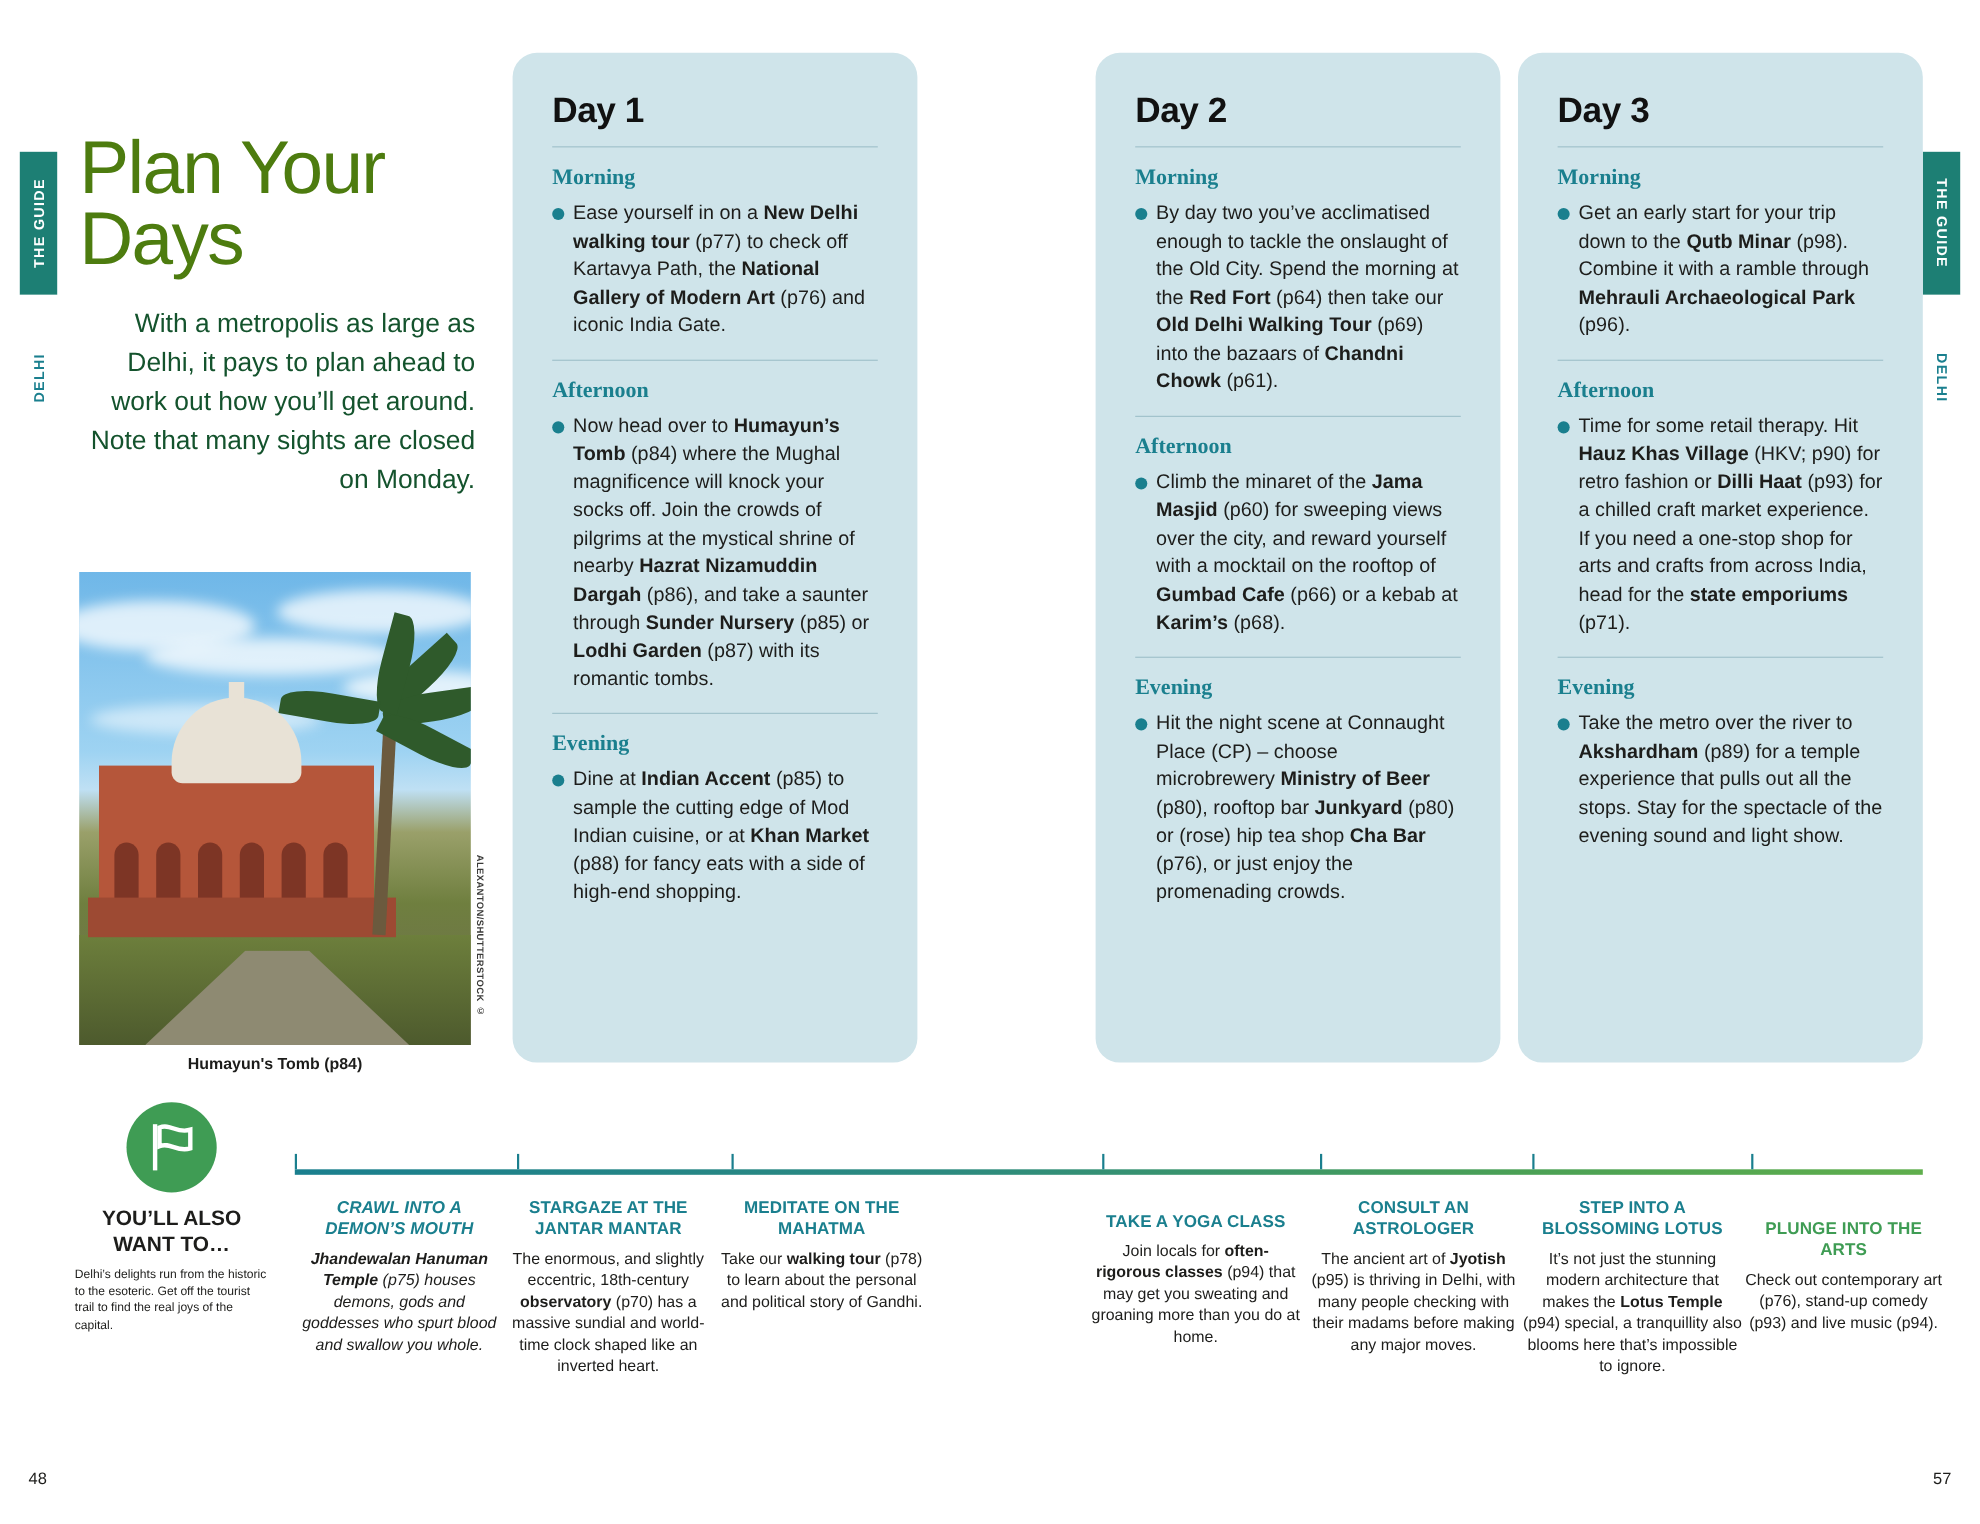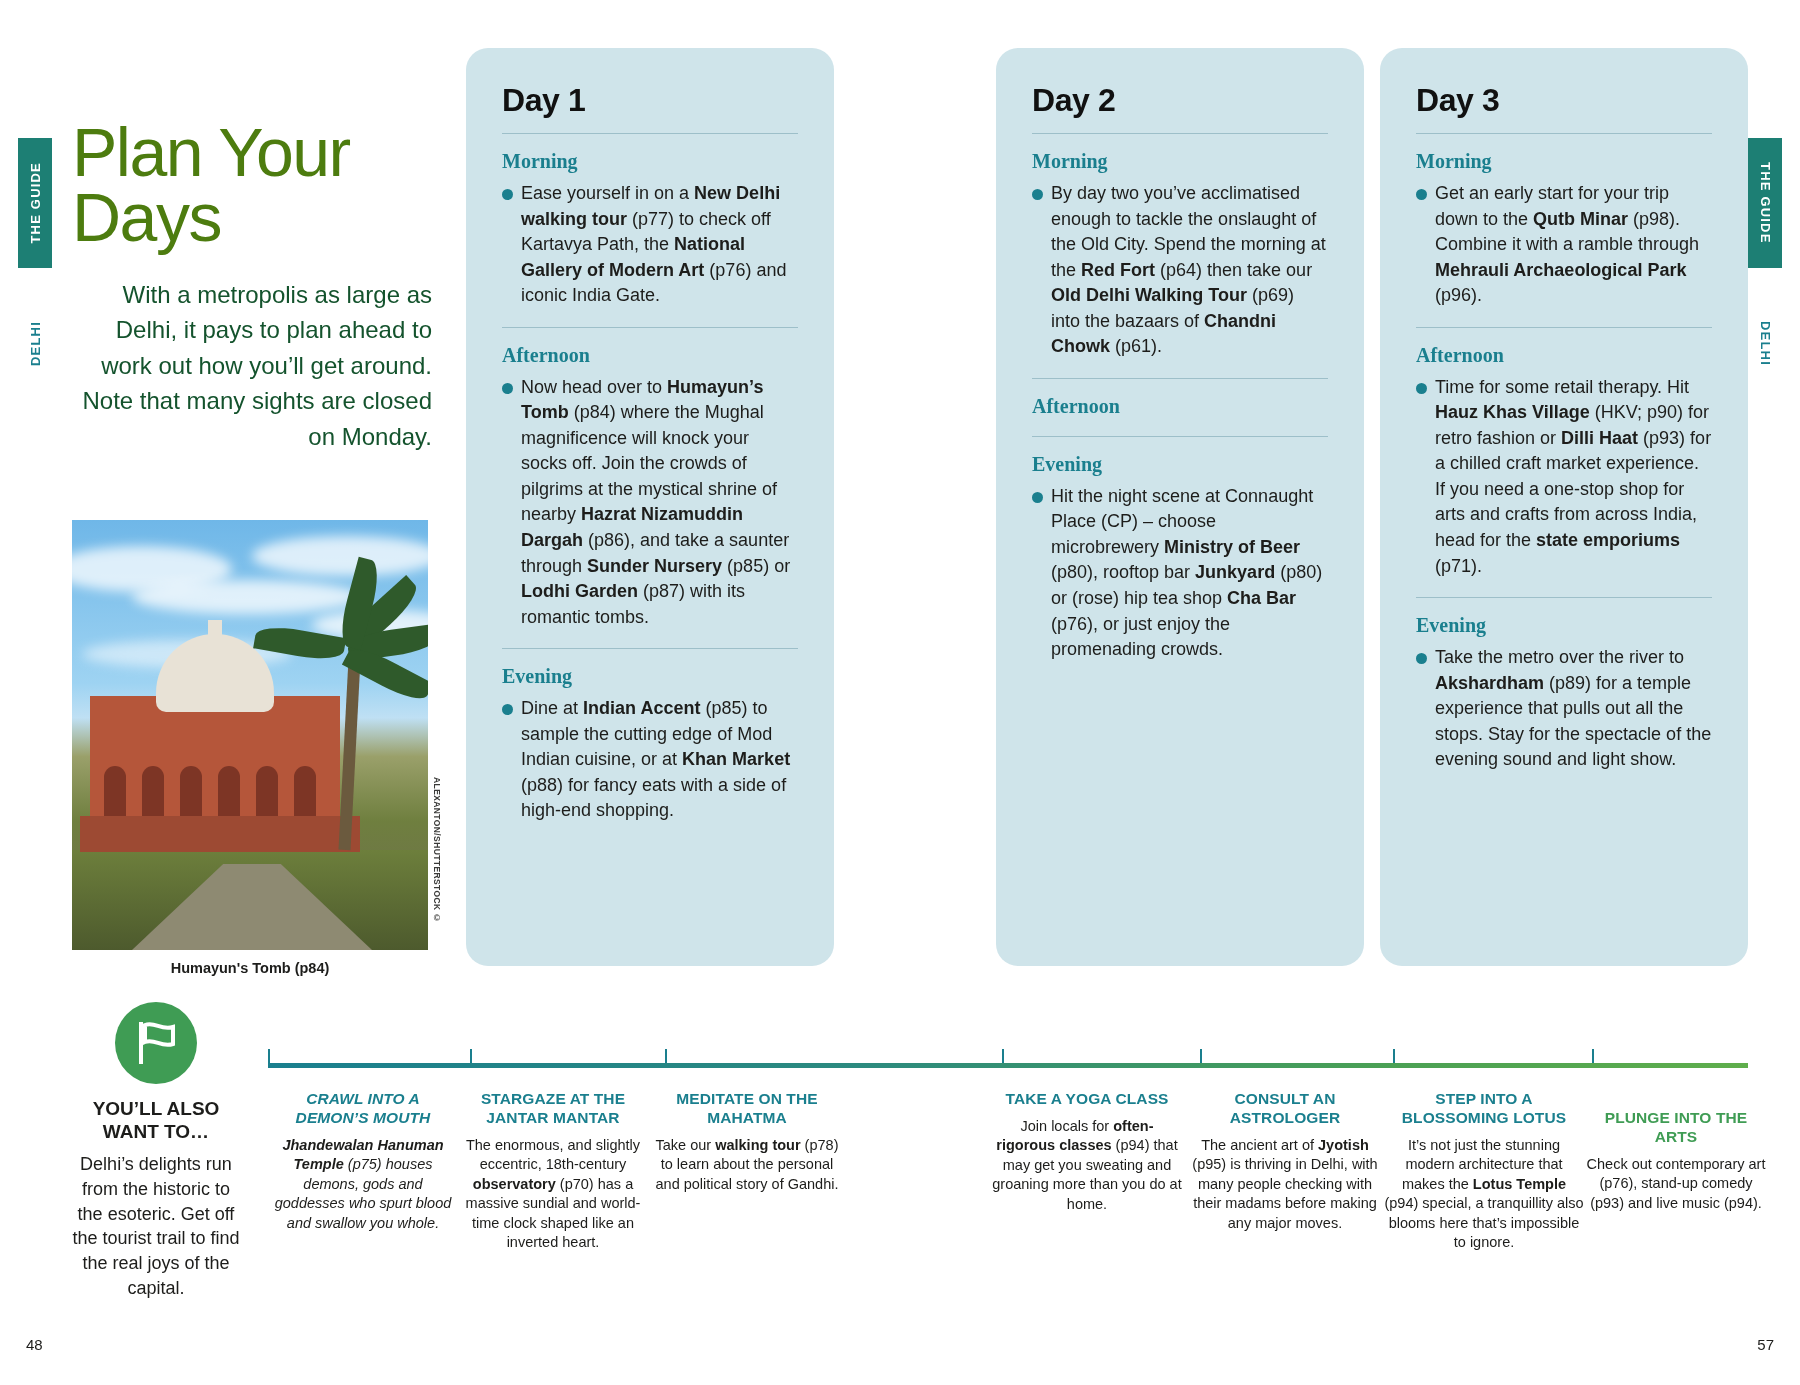--- a/index.html
+++ b/index.html
@@ -205,22 +205,21 @@
     position: absolute;
     left: 70px; top: 1098px; width: 172px;
     text-align: center;
     font-size: 19px;
     font-weight: bold;
     line-height: 1.2;
   }
   .also-body {
     position: absolute;
     left: 68px; top: 1152px; width: 176px;
-    text-align: center;
-    font-size: 18px;
+    font-size: 11px;
     line-height: 1.38;
   }
 
   .timeline {
     position: absolute;
     left: 268px; top: 1063px;
     width: 1480px; height: 5px;
     background: linear-gradient(90deg, #1a7f8e 0%, #2c8a7f 40%, #4aa055 75%, #5fae4c 100%);
   }
   .tick {
@@ -334,20 +333,24 @@
   <div class="card card-2">
     <h2>Day 2</h2>
     <div class="rule-top"></div>
     <div class="slot-title">Morning</div>
     <div class="bullet-row">
       <div class="dot"></div>
       <div class="bullet-text">By day two you’ve acclimatised enough to tackle the onslaught of the Old City. Spend the morning at the <b>Red Fort</b> (p64) then take our <b>Old Delhi Walking Tour</b> (p69) into the bazaars of <b>Chandni Chowk</b> (p61).</div>
     </div>
     <div class="rule-mid"></div>
     <div class="slot-title">Afternoon</div>
+    <div class="bullet-row">
+      <div class="dot"></div>
+      <div class="bullet-text">Climb the minaret of the <b>Jama Masjid</b> (p60) for sweeping views over the city, and reward yourself with a mocktail on the rooftop of <b>Gumbad Cafe</b> (p66) or a kebab at <b>Karim’s</b> (p68).</div>
+    </div>
     <div class="rule-mid"></div>
     <div class="slot-title">Evening</div>
     <div class="bullet-row">
       <div class="dot"></div>
       <div class="bullet-text">Hit the night scene at Connaught Place (CP) – choose microbrewery <b>Ministry of Beer</b> (p80), rooftop bar <b>Junkyard</b> (p80) or (rose) hip tea shop <b>Cha Bar</b> (p76), or just enjoy the promenading crowds.</div>
     </div>
   </div>
 
   <div class="card card-3">
     <h2>Day 3</h2>
@@ -394,21 +397,21 @@
     <p><b>Jhandewalan Hanuman Temple</b> (p75) houses demons, gods and goddesses who spurt blood and swallow you whole.</p>
   </div>
   <div class="col" style="left:458px; width:190px;">
     <h3>STARGAZE AT THE JANTAR MANTAR</h3>
     <p>The enormous, and slightly eccentric, 18th-century <b>observatory</b> (p70) has a massive sundial and world-time clock shaped like an inverted heart.</p>
   </div>
   <div class="col" style="left:652px; width:190px;">
     <h3>MEDITATE ON THE MAHATMA</h3>
     <p>Take our <b>walking tour</b> (p78) to learn about the personal and political story of Gandhi.</p>
   </div>
-  <div class="col" style="left:992px; width:190px;">
+  <div class="col" style="left:992px; width:190px;margin-top:12px;">
     <h3>TAKE A YOGA CLASS</h3>
     <p>Join locals for <b>often-rigorous classes</b> (p94) that may get you sweating and groaning more than you do at home.</p>
   </div>
   <div class="col" style="left:1190px; width:190px;">
     <h3>CONSULT AN ASTROLOGER</h3>
     <p>The ancient art of <b>Jyotish</b> (p95) is thriving in Delhi, with many people checking with their madams before making any major moves.</p>
   </div>
   <div class="col" style="left:1384px; width:200px;">
     <h3>STEP INTO A BLOSSOMING LOTUS</h3>
     <p>It’s not just the stunning modern architecture that makes the <b>Lotus Temple</b> (p94) special, a tranquillity also blooms here that’s impossible to ignore.</p>

